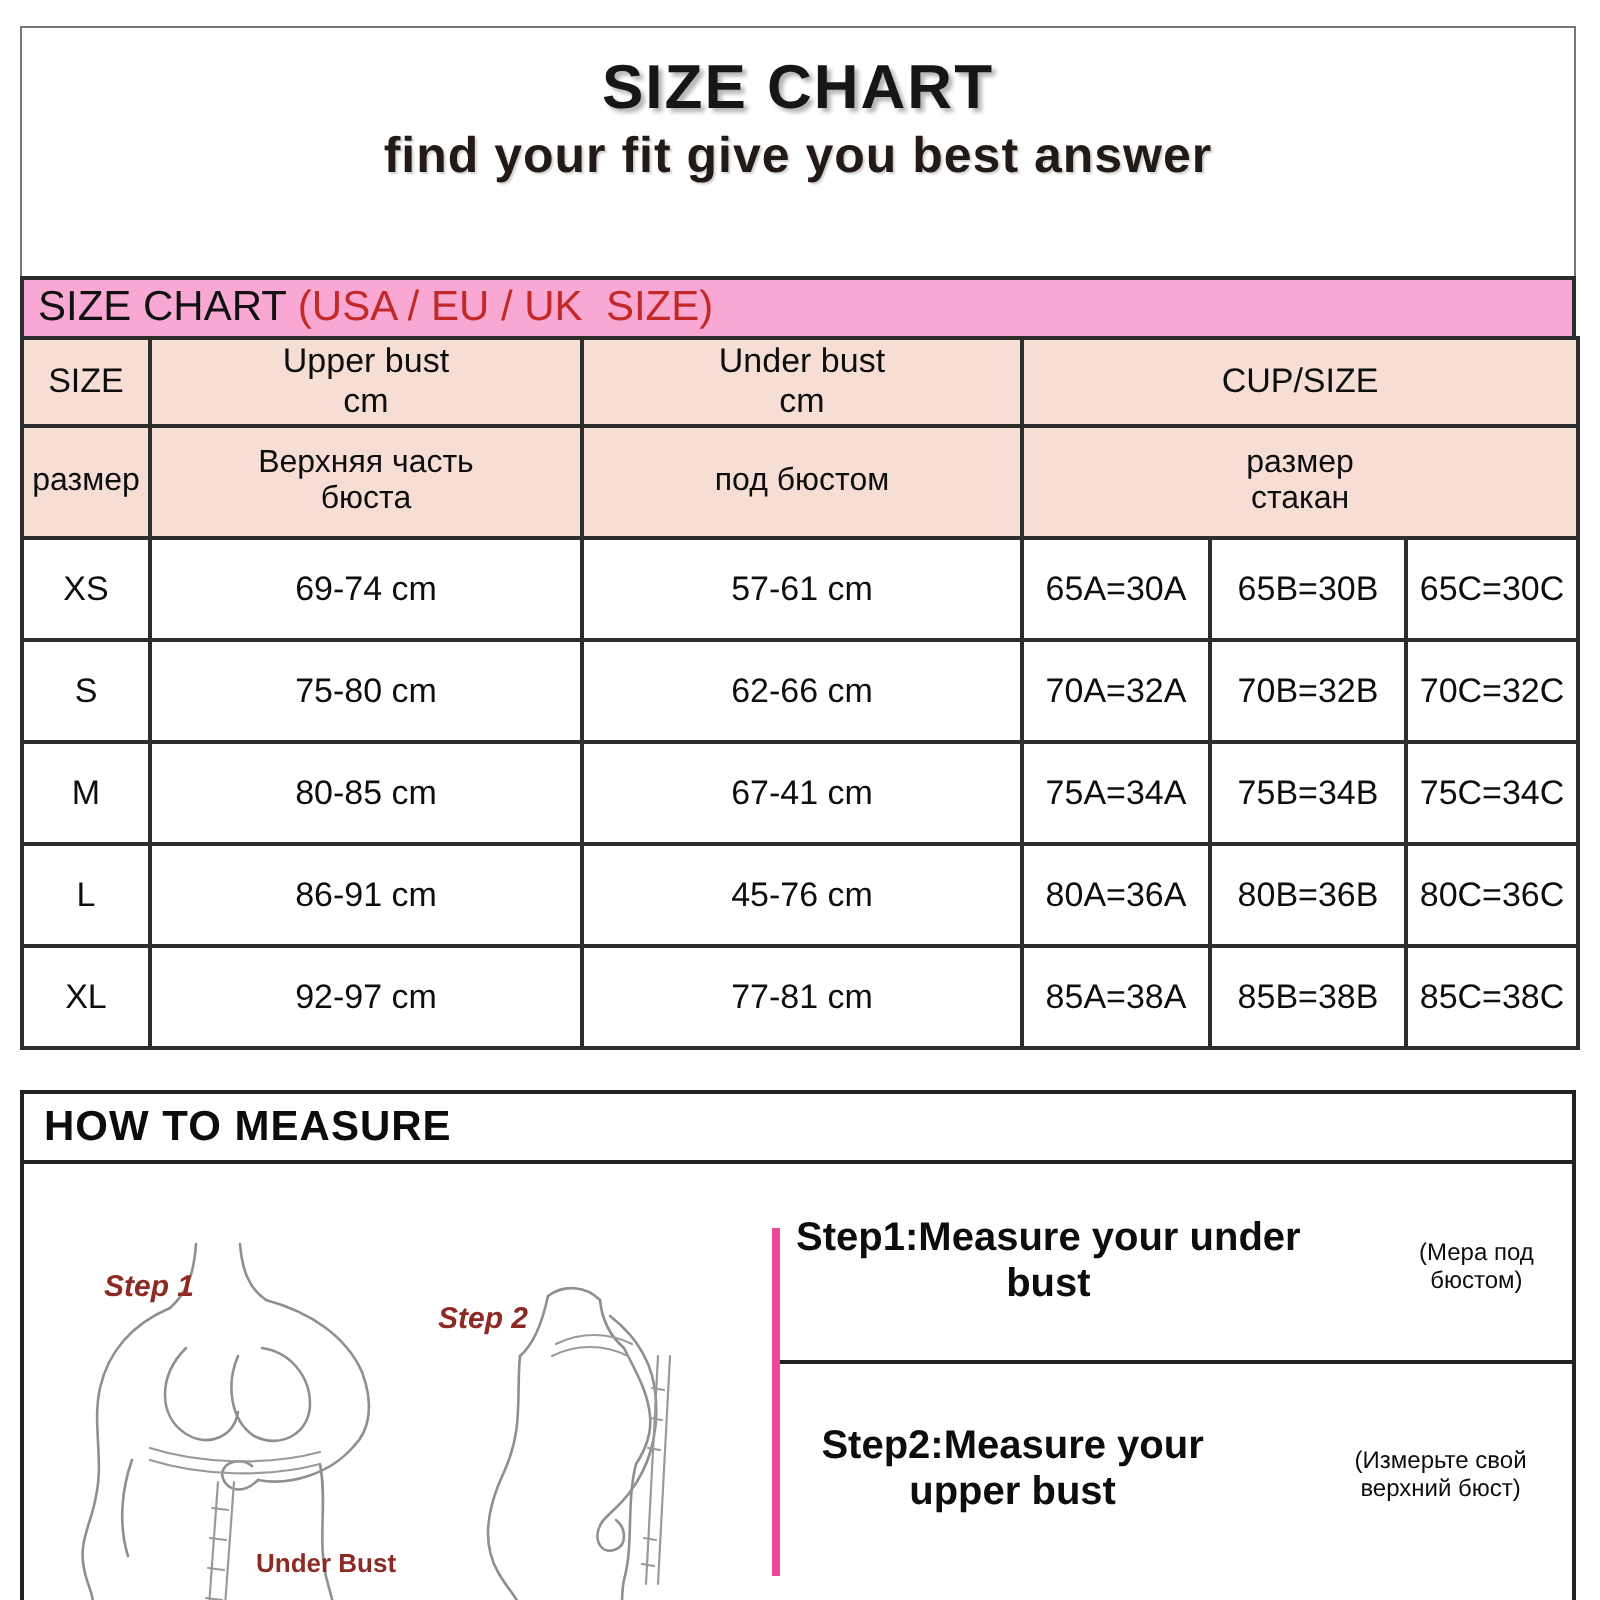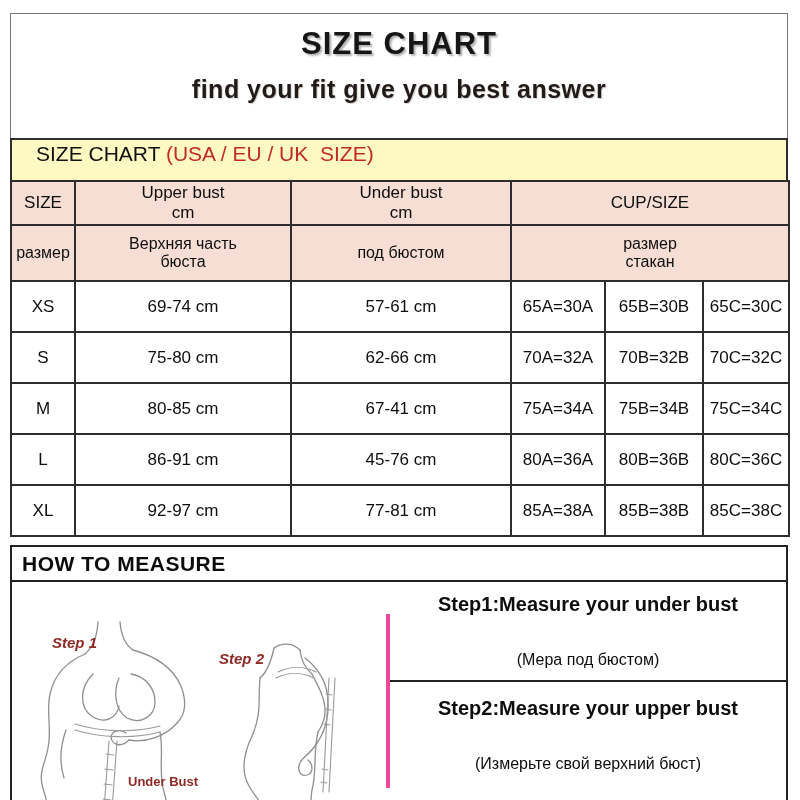--- a/index.html
+++ b/index.html
@@ -17,30 +17,30 @@
   
   .title-box{
     position:absolute;top:13px;left:10px;width:778px;height:125px;
     border:1px solid #777;border-bottom:none;box-sizing:border-box;text-align:center;
   }
   .page-title{
     margin:12px 0 0;font-size:31px;font-weight:bold;letter-spacing:1px;color:#161616;
     text-shadow:2px 2px 2px rgba(0,0,0,.30);
   }
   .page-subtitle{
-    margin-top:13px;font-size:25px;font-weight:bold;color:#221a17;
+    margin-top:2px;font-size:25px;font-weight:bold;color:#221a17;
     text-shadow:1px 1px 1px rgba(0,0,0,.18);letter-spacing:.5px;
   }
   .page-subtitle-ru{margin-top:6px;font-size:18px;color:#0d0d0d;}
 
   
   .table-wrap{position:absolute;top:138px;left:10px;width:778px;}
   .table-bar{
-    border:2px solid var(--line-dark);box-sizing:border-box;height:44px;line-height:28px;
-    font-size:21px;padding-left:24px;background:#fef9c3;white-space:pre-wrap;
+    border:2px solid var(--line-dark);box-sizing:border-box;height:32px;line-height:28px;
+    font-size:21px;padding-left:7px;background:#f9a8d4;white-space:pre-wrap;
   }
   .bar-red{color:var(--accent-red);}
   table.size-table{border-collapse:collapse;width:778px;table-layout:fixed;margin-top:-2px;}
   table.size-table td{
     border:2px solid var(--line-dark);text-align:center;vertical-align:middle;
     font-size:17px;color:#0e0e0e;padding:0 2px;white-space:pre-line;
   }
   tr.hdr td{background:var(--header-bg);}
   tr.hdr-en{height:44px;}
   tr.hdr-en td{font-size:17px;}
@@ -54,26 +54,26 @@
     border:2px solid #222;box-sizing:border-box;background:#fff;
   }
   .measure-title{
     height:33px;line-height:33px;border-bottom:2px solid #222;
     font-weight:bold;font-size:21px;padding-left:10px;letter-spacing:.5px;color:#0c0c0c;
   }
   .measure-body{display:flex;height:206px;}
   .figure-cell{width:378px;border-right:4px solid #ec4899;box-sizing:border-box;margin-top:32px;}
   .steps-col{flex:1;display:flex;flex-direction:column;}
   .step-cell{
-    display:flex;flex-direction:column;justify-content:center;align-items:center;
+    display:flex;flex-direction:row;justify-content:center;align-items:center;
     text-align:center;flex:1;gap:32px;
   }
   .step-cell.first{flex:none;height:98px;border-bottom:2px solid #222;}
   .step-en{font-size:20px;font-weight:bold;color:#0d0d0d;}
-  .step-ru{font-size:16px;margin-top:3px;color:#0d0d0d;}
+  .step-ru{font-size:12px;margin-top:3px;color:#0d0d0d;}
 
   
   svg .sketch{fill:none;stroke:#8f8f8f;stroke-width:1.3;stroke-linecap:round;}
   svg .tape{fill:none;stroke:#9a9a9a;stroke-width:1.1;stroke-linecap:round;}
   svg text{font-family:"Liberation Sans",sans-serif;}
   svg .fig-step{font-style:italic;font-weight:bold;font-size:15px;fill:var(--label-maroon);}
   svg .fig-label{font-weight:bold;font-size:13px;fill:var(--label-maroon);}
 </style>
 </head>
 <body>

